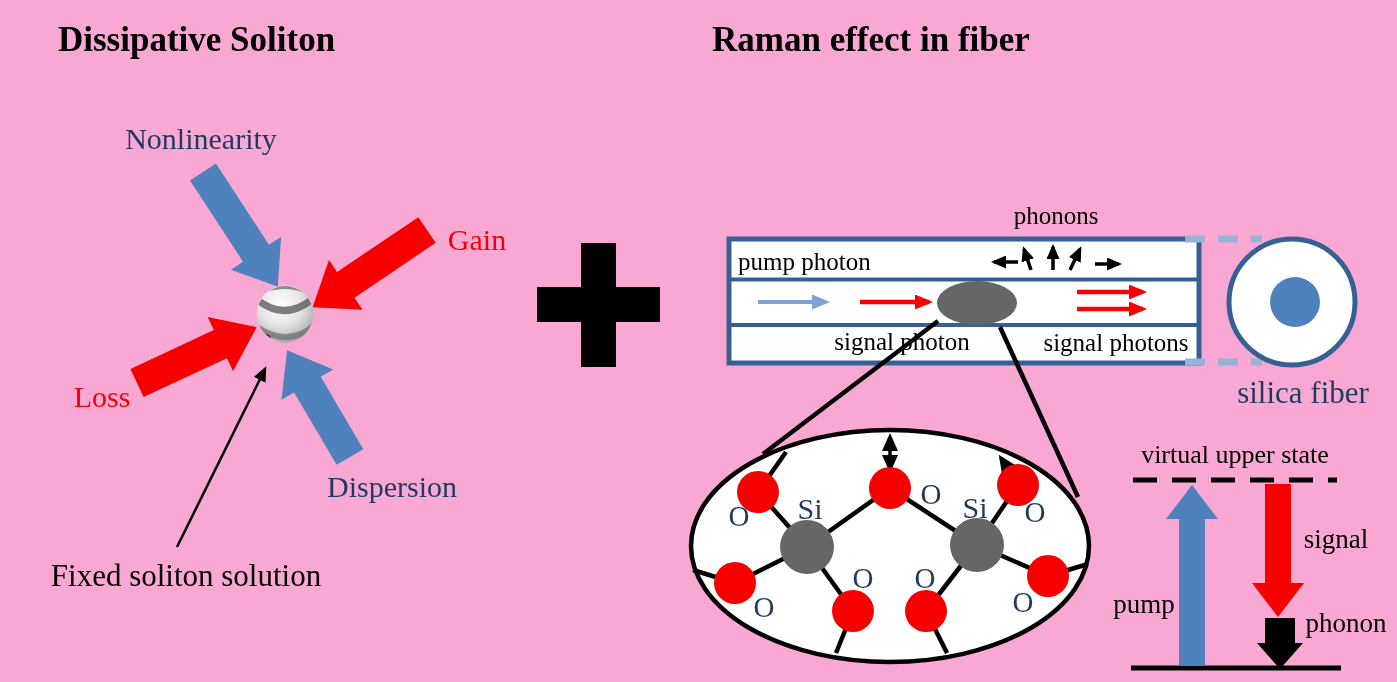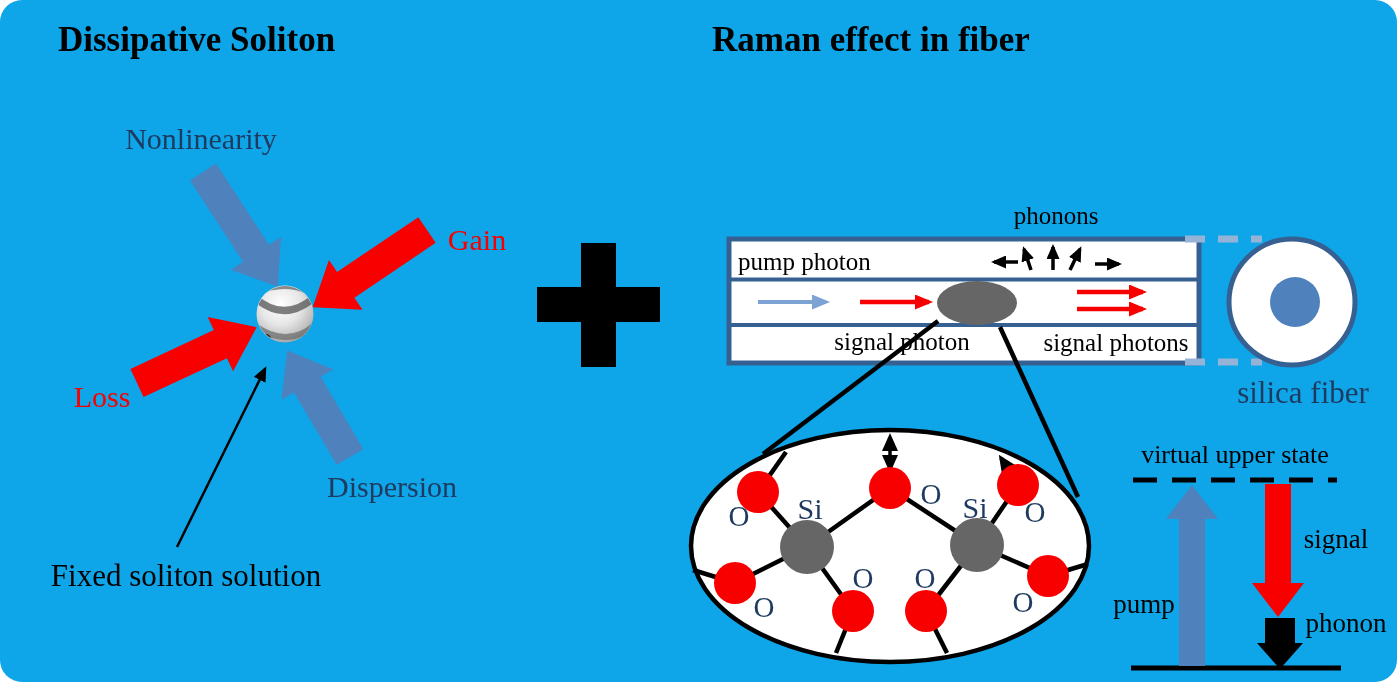--- a/index.html
+++ b/index.html
@@ -1,16 +1,16 @@
 <!DOCTYPE html>
 <html><head>
 <meta charset="utf-8">
 <style>
   html,body{margin:0;padding:0;background:#fff;}
-  #canvas{position:relative;width:1397px;height:682px;background:#0ea5e9;overflow:hidden;border-radius:22px;}
+  #canvas{position:relative;width:1397px;height:682px;background:#f9a8d4;overflow:hidden;}
   svg{position:absolute;left:0;top:0;}
   text{font-family:"Liberation Serif", serif;}
   .t-title{font-weight:bold;fill:#000000;}
   .t-navy{fill:#1E3A5F;}
   .t-red{fill:#F80000;}
   .t-black{fill:#000000;}
 </style>
 </head>
 <body>
 

